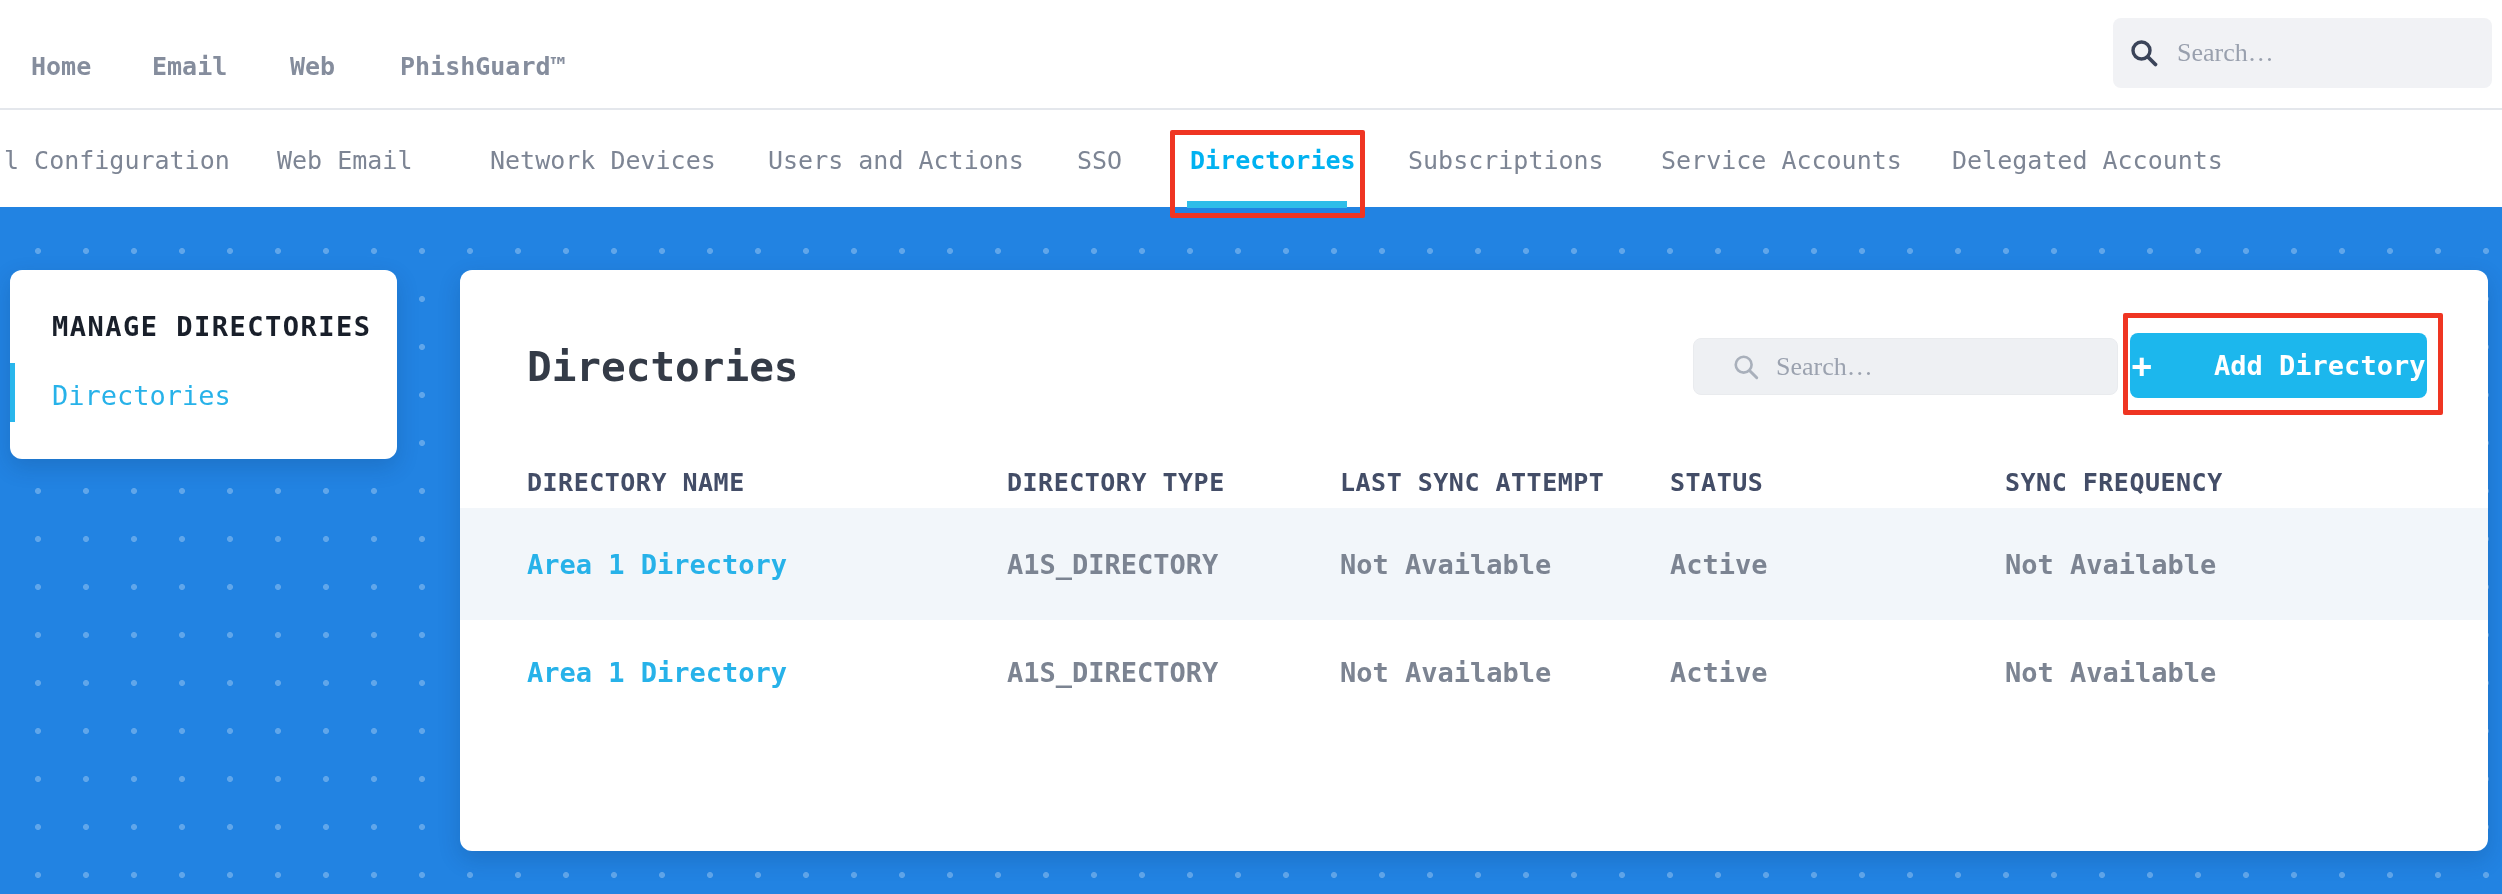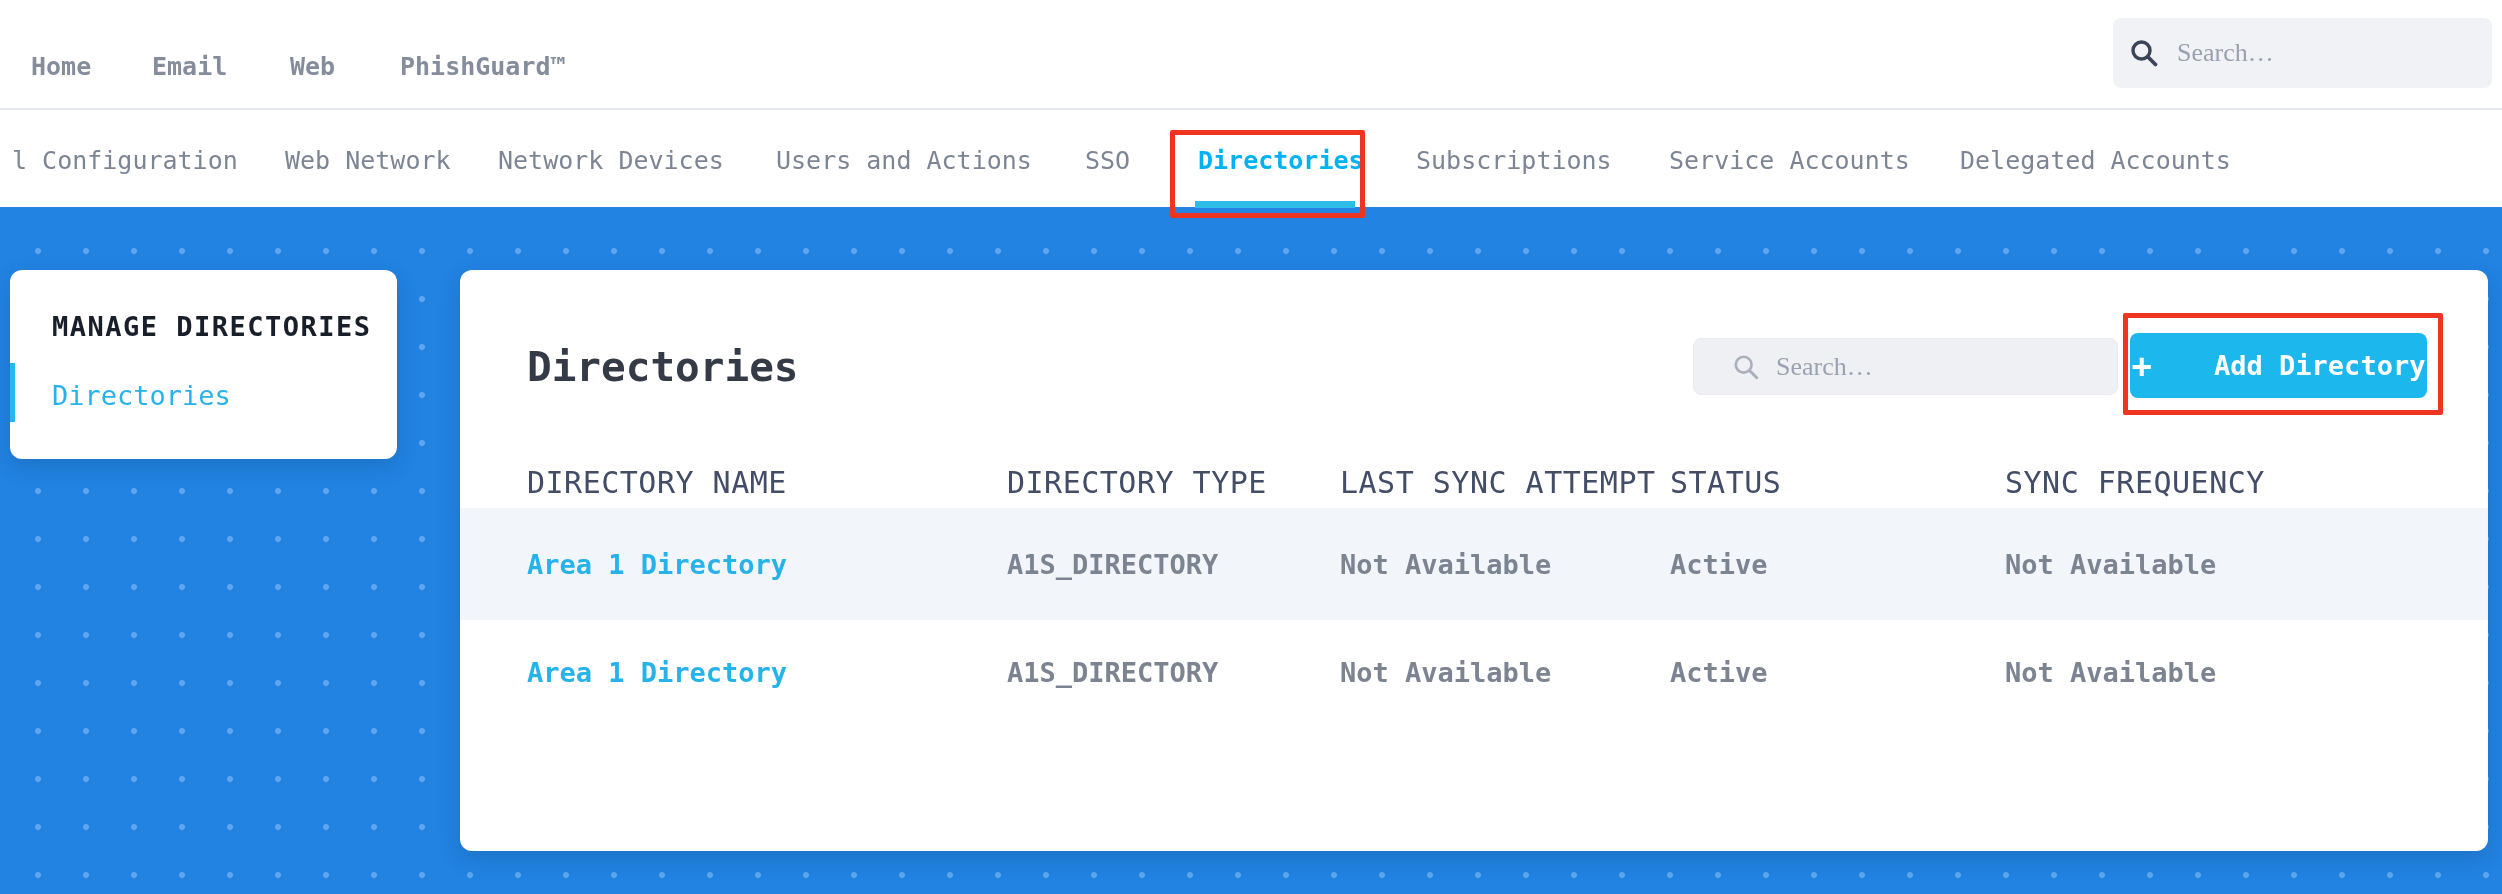--- a/index.html
+++ b/index.html
@@ -27,21 +27,21 @@
   }
   .top-search svg { flex:0 0 auto; }
   .search-input {
     border:none; outline:none; background:transparent; width:100%;
     font-family:Liberation Serif, serif; font-size:26px; color:#3c445c;
   }
   .search-input::placeholder { color:#99a0ae; }
 
   
   .nav2 {
-    position:absolute; left:8px; top:112px; width:2113px; height:95px;
+    position:absolute; left:0; top:112px; width:2113px; height:95px;
     background:#ffffff; z-index:10;text-decoration:underline;
   }
   .tab {
     position:absolute; top:34px; height:30px; line-height:30px;
     font-size:25px; font-weight:500; color:#7d8594; cursor:pointer; white-space:nowrap;
   }
   .tab.active { color:#00b2f1; font-weight:700; }
   .tab-underline {
     position:absolute; left:1187px; bottom:-1px; width:160px; height:7px;
     background:#2ebde9; z-index:11;
@@ -105,21 +105,21 @@
   
   .tgrid {
     display:grid; grid-template-columns:480px 333px 330px 335px 350px 1fr;
     padding:0 67px; align-items:center; width:100%;
   }
   .thead {
     position:absolute; left:0; top:186px; width:100%; height:52px;
   }
   .thead .tgrid { height:52px; }
   .th {
-    font-size:30px; font-weight:400; letter-spacing:0.5px; color:#434d67; white-space:nowrap;
+    font-size:25px; font-weight:700; letter-spacing:0.5px; color:#434d67; white-space:nowrap;
   }
   .tbody { position:absolute; left:0; top:238px; width:100%; height:343px; display:flex; flex-direction:column; }
   .trow { width:100%; }
   .trow .tgrid { height:100%;font-weight:bold; }
   .trow.r1 { height:112px; background:#f2f6fa; }
   .trow.r2 { height:104px; background:#ffffff; }
   .trow.r3 { height:127px; background:#f2f6fa; }
   .td { font-size:27px; color:#7c8492; white-space:nowrap; }
   .td.link { color:#27b2e9; cursor:pointer; }
   .row-menu {
@@ -154,21 +154,21 @@
           <circle cx="12.5" cy="12.5" r="8.5" stroke="#3b4459" stroke-width="3.4"></circle>
           <line x1="19" y1="19" x2="26.5" y2="26.5" stroke="#3b4459" stroke-width="3.8" stroke-linecap="round"></line>
         </svg>
       </span>
       <input class="search-input" type="text" placeholder="Search…" style="">
     </div>
   </div>
 
   <div class="nav2">
     <span class="tab" style="left:4px">l Configuration</span>
-    <span class="tab" style="left:277px">Web Network</span>
+    <span class="tab" style="left:277px">Web Email</span>
     <span class="tab" style="left:490px">Network Devices</span>
     <span class="tab" style="left:768px">Users and Actions</span>
     <span class="tab" style="left:1077px">SSO</span>
     <span class="tab active" style="left:1190px">Directories</span>
     <span class="tab" style="left:1408px">Subscriptions</span>
     <span class="tab" style="left:1661px">Service Accounts</span>
     <span class="tab" style="left:1952px">Delegated Accounts</span>
     <div class="tab-underline"></div>
   </div>
 

